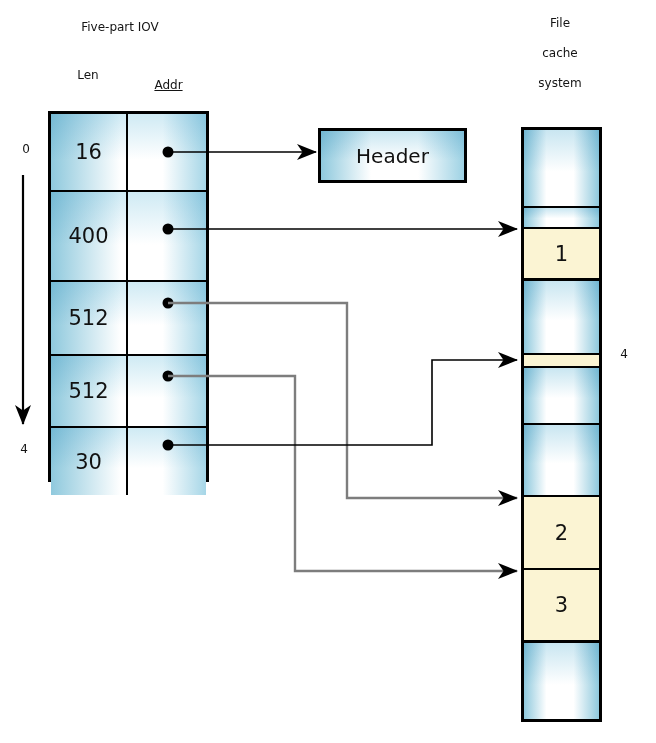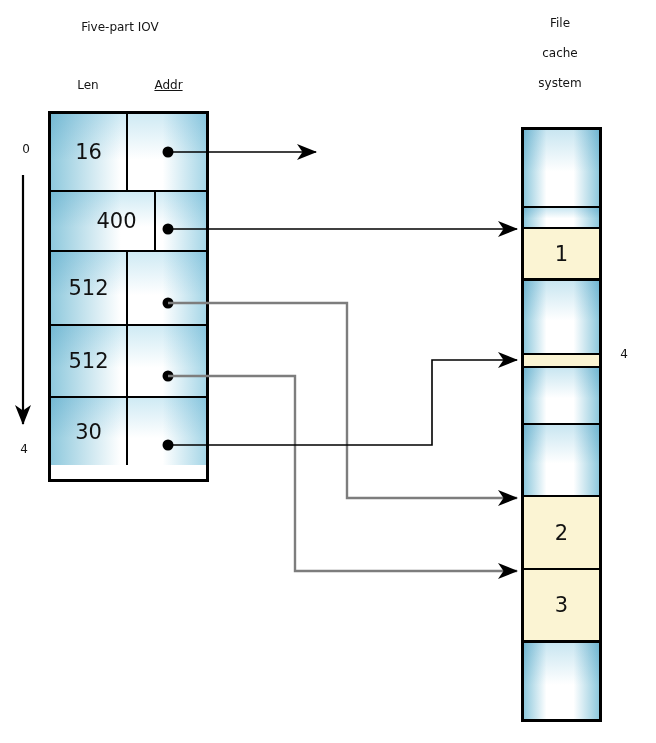--- a/index.html
+++ b/index.html
@@ -17,21 +17,21 @@
     border:3px solid #000;box-sizing:border-box;background:#fff;
   }
   .iov-row{
     display:flex;box-sizing:border-box;border-bottom:2px solid #000;
     background-image:
       linear-gradient(90deg,#8fc9dd 0%,#ffffff 45%,#ffffff 72%,#a6d6e7 100%),
       linear-gradient(180deg,#cfeaf4 0%,#ffffff 60%);
     background-blend-mode:multiply;
   }
   .iov-row:nth-child(1){height:78px;}
-  .iov-row:nth-child(2){height:60px;padding-left:28px;}
+  .iov-row:nth-child(2){height:90px;}
   .iov-row:nth-child(3){height:74px;}
   .iov-row:nth-child(4){height:72px;}
   .iov-row:nth-child(5){height:67px;border-bottom:none;}
   .iov-cell{box-sizing:border-box;display:flex;align-items:center;justify-content:center;}
   .iov-cell.len{width:77px;border-right:2px solid #000;font-size:21px;}
   .iov-cell.addr{flex:1;}
 
   
   #header-box{
     left:318px;top:128px;width:149px;height:55px;
@@ -65,21 +65,21 @@
   .cblk:nth-child(4){height:74px;}
   .cblk:nth-child(5){height:13px;}
   .cblk:nth-child(6){height:57px;}
   .cblk:nth-child(7){height:72px;}
   .cblk:nth-child(8){height:73px;}
   .cblk:nth-child(9){height:73px;border-bottom-width:3px;}
   .cblk:nth-child(10){height:76px;border-bottom:none;}
 
   #cache-title{left:510px;top:8px;width:100px;line-height:30px;}
   #diagram-title{left:20px;top:20px;width:200px;}
-  #len-header{left:48px;top:78px;width:80px;}
+  #len-header{left:48px;top:68px;width:80px;}
   #addr-header{left:128px;top:78px;width:81px;text-decoration:underline;}
   #idx-start{left:14px;top:142px;width:24px;}
   #idx-end{left:12px;top:442px;width:24px;}
   #cache-side-label{left:610px;top:347px;width:28px;}
 
   #wires{position:absolute;left:0;top:0;pointer-events:none;}
 </style>
 </head>
 <body>
 
@@ -125,20 +125,23 @@
       <div class="iov-cell addr"></div>
     </div>
     <div class="iov-row">
       <div class="iov-cell len">
         <span>30</span>
       </div>
       <div class="iov-cell addr"></div>
     </div>
   </div>
 
+  <div class="abs" id="header-box">
+    <span>Header</span>
+  </div>
 
   <div class="abs" id="cache-col">
     <div class="cblk blue">
         <span></span>
       </div>
     <div class="cblk blue">
         <span></span>
       </div>
     <div class="cblk yellow">
         <span>1</span>

